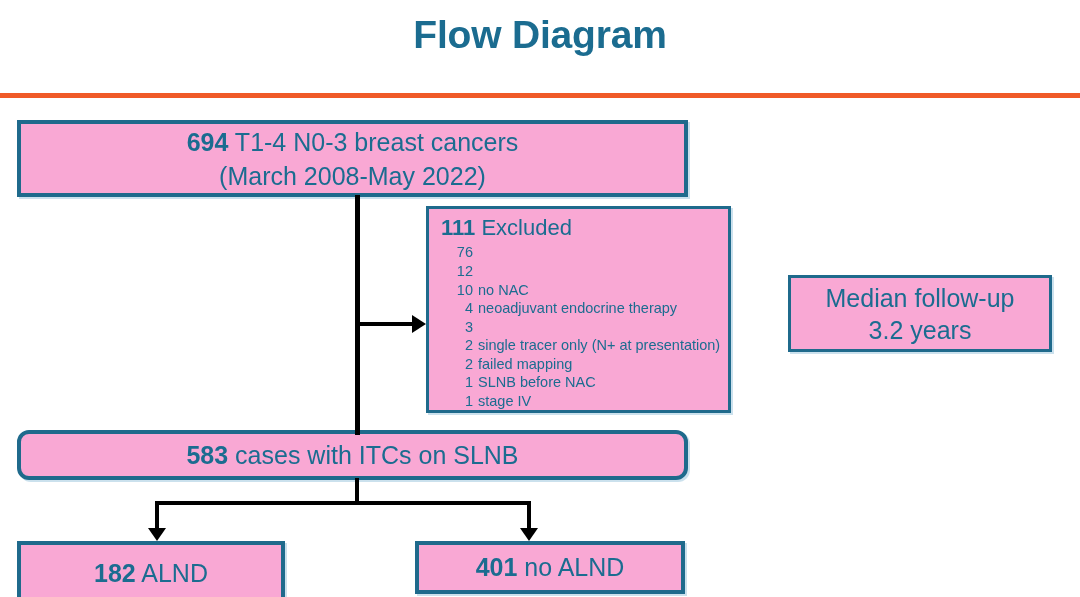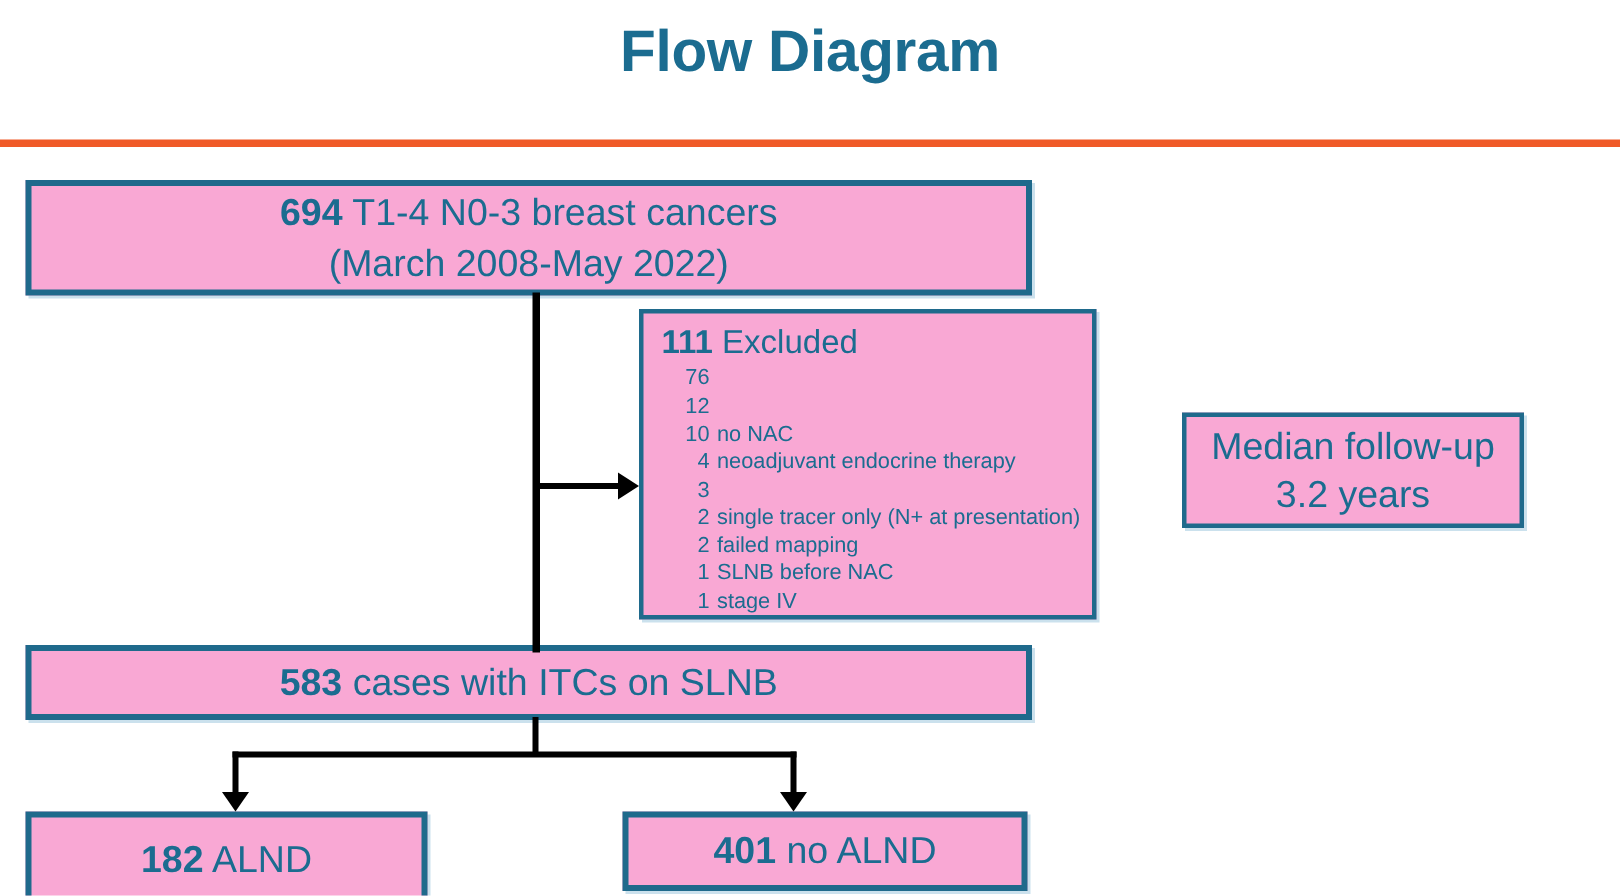--- a/index.html
+++ b/index.html
@@ -105,31 +105,32 @@
     font-weight: normal;
     width: 22px;
     text-align: right;
     margin-right: 5px;
     flex: 0 0 22px;
   }
 
   #box-median {
     left: 788px;
     top: 275px;
-    width: 228px;
+    width: 264px;
     height: 77px;
     border-width: 3px;
   }
   #box-median .box-text { line-height: 32px; }
 
   #box-itc {
     left: 17px;
     top: 430px;
     width: 671px;
     height: 50px;
+    border-radius: 12px;
   }
 
   #box-alnd {
     left: 17px;
     top: 541px;
     width: 268px;
     height: 64px;
   }
 
   #box-no-alnd {

